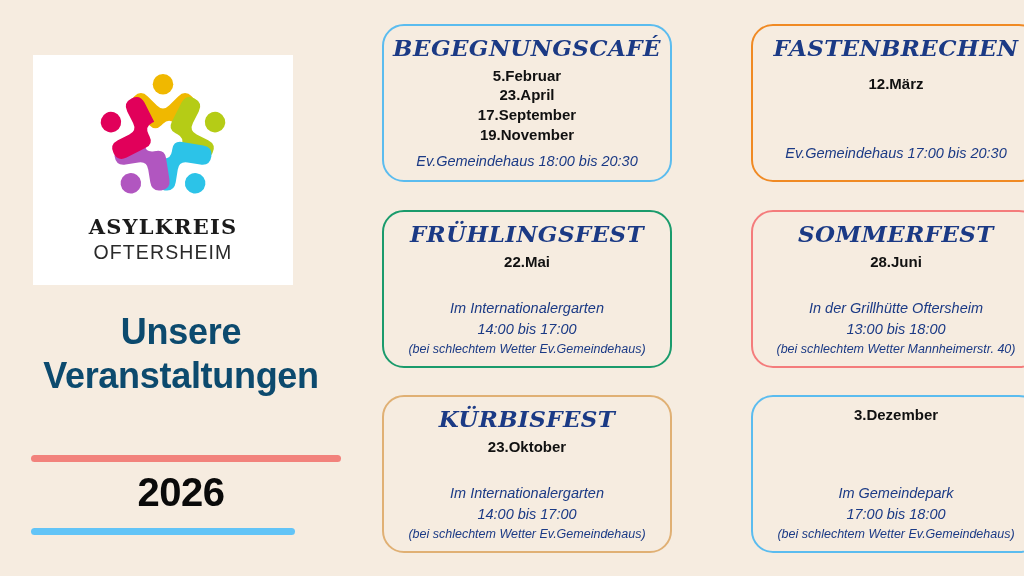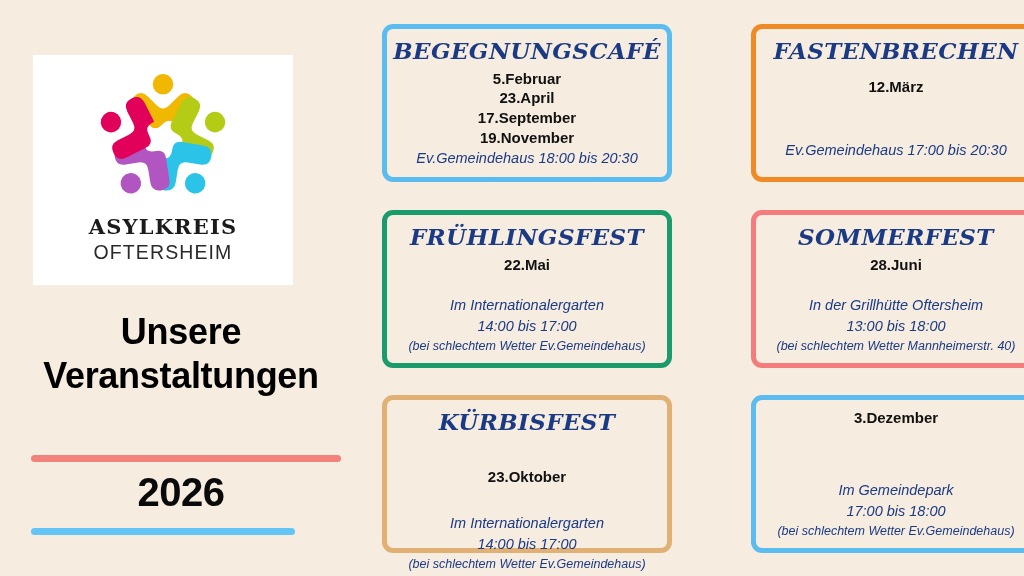--- a/index.html
+++ b/index.html
@@ -74,21 +74,21 @@
   .headline {
     position: absolute;
     left: 0;
     top: 310px;
     width: 362px;
     text-align: center;
     font-family: "Liberation Sans", sans-serif;
     font-weight: bold;
     font-size: 36px;
     line-height: 1.22;
-    color: #000000;
+    color: #0c4a6e;
     letter-spacing: -0.3px;
   }
 
   .rule {
     position: absolute;
     height: 7px;
     border-radius: 4px;
   }
   .rule-red {
     left: 31px;
@@ -123,34 +123,34 @@
     top: 24px;
     width: 624px;
     height: 532px;
   }
 
   .card {
     position: absolute;
     width: 290px;
     height: 158px;
     box-sizing: border-box;
-    border: 5px solid #14532d;
-    border-radius: 11px;
+    border: 2px solid #14532d;
+    border-radius: 22px;
     background: transparent;
     display: flex;
     flex-direction: column;
     align-items: center;
     padding: 4px 8px 6px 8px;
   }
 
   .card.col-l { left: 0; }
   .card.col-r { left: 325px; margin-left: 44px; }
   .card.row-1 { top: 0; }
   .card.row-2 { top: 186px; }
-  .card.row-3 { top: 371px; gap: 27px; }
+  .card.row-3 { top: 371px; }
 
   .card-title {
     font-family: "DejaVu Serif", serif;
     font-style: italic;
     font-weight: bold;
     font-size: 23px;
     color: #1b3a85;
     letter-spacing: 0.4px;
     line-height: 1.2;
     margin-top: 4px;

